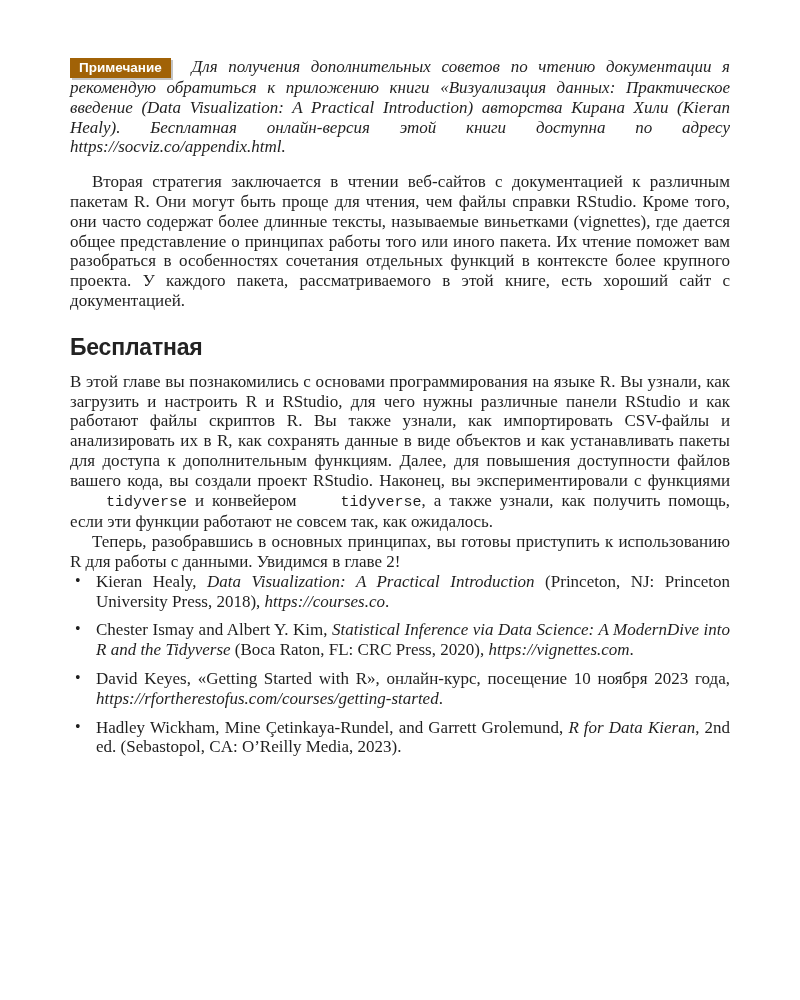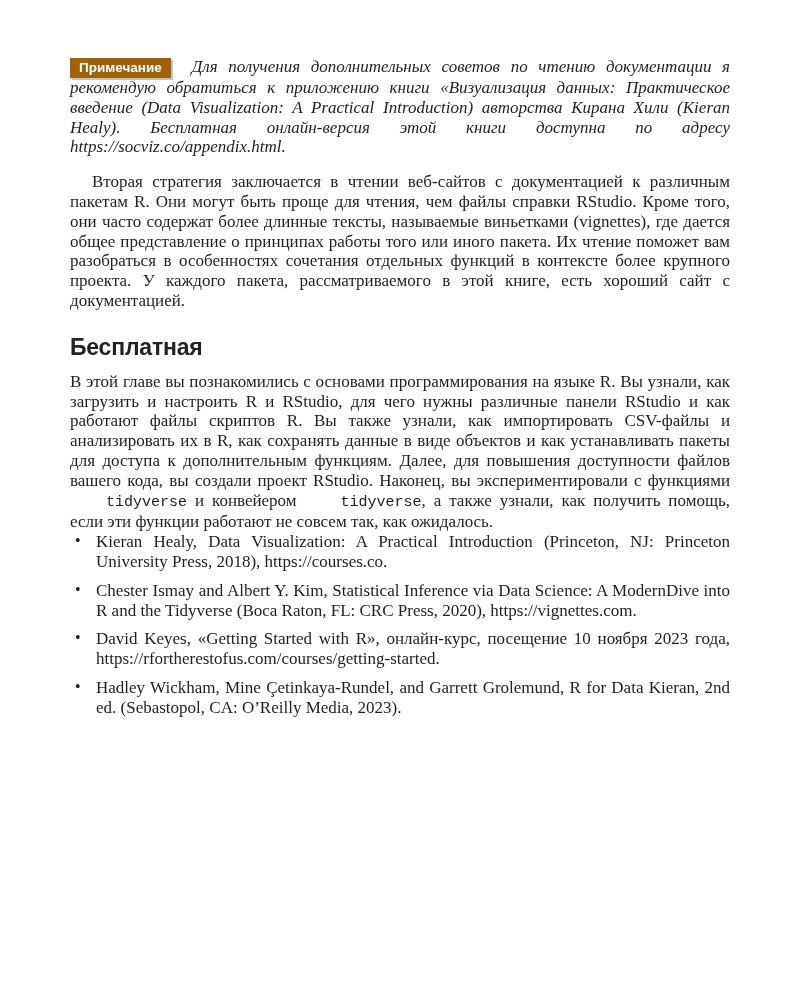--- a/index.html
+++ b/index.html
@@ -45,21 +45,21 @@
   p.indent { text-indent: 22px; }
   h2 {
     font-family: "Liberation Sans", sans-serif;
     font-weight: bold;
     font-size: 23px;
     line-height: 25px;
     letter-spacing: -0.2px;
     color: #232323;
     margin: 24px 0 12px 0;
   }
-  .i { }
+  .i { font-style: italic; }
   .m {
     font-family: "Liberation Mono", monospace;
     font-size: 15px;
     margin-left: 36px;
   }
   ul.resources {
     list-style: none;
     margin: 0;
     padding: 0;
   }
@@ -84,20 +84,21 @@
     <p class="note">
       <span class="note-label">Примечание</span>
       <span>Для получения дополнительных советов по чтению документации я рекомендую обратиться к приложению книги «Визуализация данных: Практическое введение (Data Visualization: A Practical Introduction) авторства Кирана Хили (Kieran Healy). Бесплатная онлайн-версия этой книги доступна по адресу https://socviz.co/appendix.html.</span>
     </p>
 
     <p class="body indent">Вторая стратегия заключается в чтении веб-сайтов с документацией к различным пакетам R. Они могут быть проще для чтения, чем файлы справки RStudio. Кроме того, они часто содержат более длинные тексты, называемые виньетками (vignettes), где дается общее представление о принципах работы того или иного пакета. Их чтение поможет вам разобраться в особенностях сочетания отдельных функций в контексте более крупного проекта. У каждого пакета, рассматриваемого в этой книге, есть хороший сайт с документацией.</p>
 
     <h2>Бесплатная</h2>
 
     <p class="body">В этой главе вы познакомились с основами программирования на языке R. Вы узнали, как загрузить и настроить R и RStudio, для чего нужны различные панели RStudio и как работают файлы скриптов R. Вы также узнали, как импортировать CSV-файлы и анализировать их в R, как сохранять данные в виде объектов и как устанавливать пакеты для доступа к дополнительным функциям. Далее, для повышения доступности файлов вашего кода, вы создали проект RStudio. Наконец, вы экспериментировали с функциями <span class="m">tidyverse</span> и конвейером <span class="m">tidyverse</span>, а также узнали, как получить помощь, если эти функции работают не совсем так, как ожидалось.</p>
+    <p class="body indent">Теперь, разобравшись в основных принципах, вы готовы приступить к использованию R для работы с данными. Увидимся в главе 2!</p>
 
 
     <ul class="resources">
       <li>
         <span class="dot">•</span>
         <span>Kieran Healy, <span class="i">Data Visualization: A Practical Introduction</span> (Princeton, NJ: Princeton University Press, 2018), <span class="i">https://courses.co</span>.</span>
       </li>
       <li>
         <span class="dot">•</span>
         <span>Chester Ismay and Albert Y. Kim, <span class="i">Statistical Inference via Data Science: A ModernDive into R and the Tidyverse</span> (Boca Raton, FL: CRC Press, 2020), <span class="i">https://vignettes.com</span>.</span>

